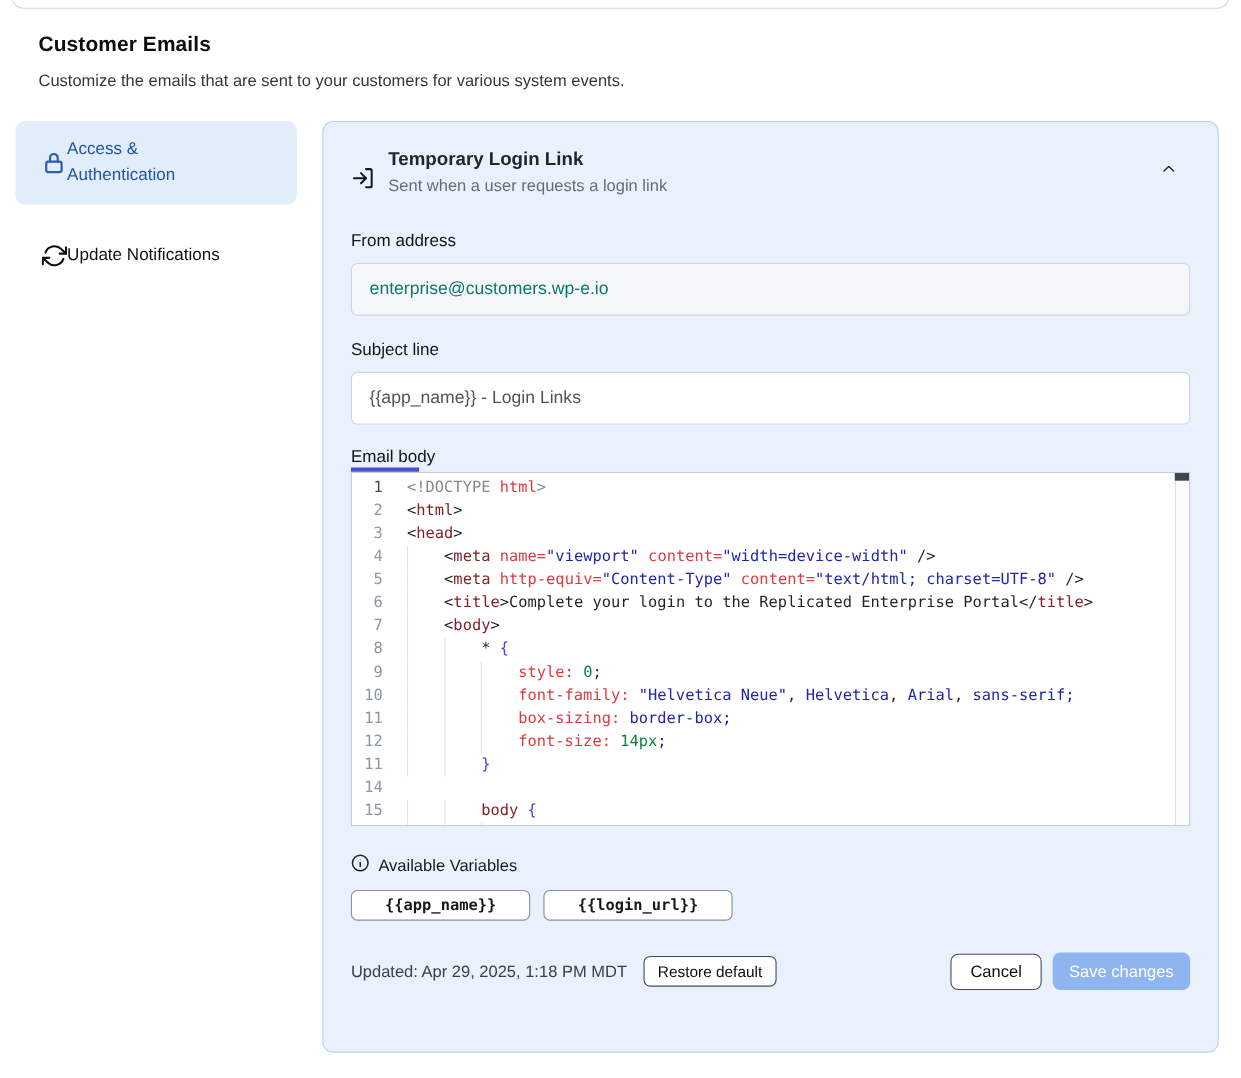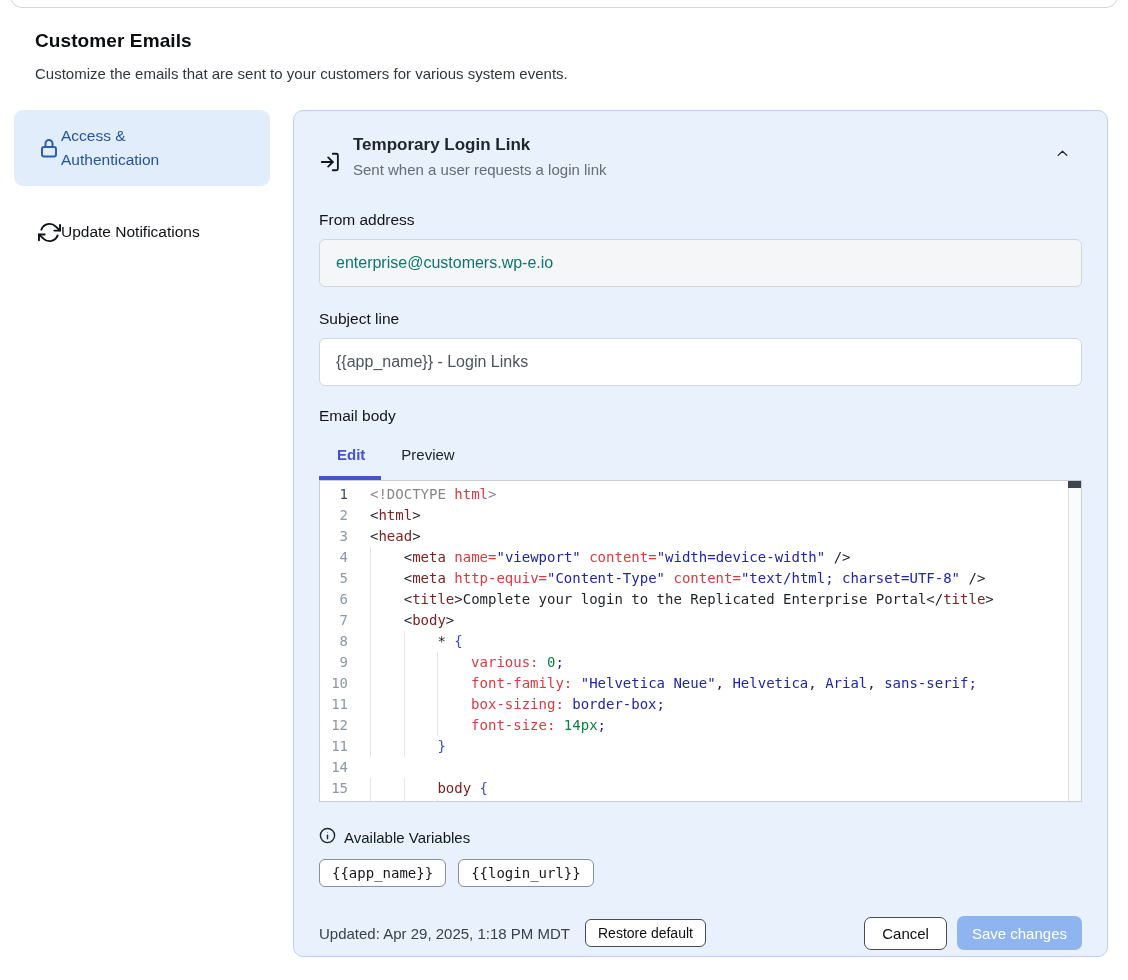--- a/index.html
+++ b/index.html
@@ -65,22 +65,22 @@
   .tk-num { color:#0d7f3f; }
   .tk-brace { color:#3b4bdb; }
   .tk-plain { color:#1f2328; }
   .vscroll { position:absolute; top:0; right:0; width:13px; height:100%;
     border-left:1px solid #dbdee2; background:#fbfbfc; }
   .vthumb { position:absolute; top:0; right:0; width:13px; height:7px; background:#40464f; cursor:grab; }
 
   .vars-row { display:flex; align-items:center; gap:8px; margin-top:25px; }
   .vars-label { font-size:15px; color:#14181d; }
   .chips { display:flex; gap:12px; margin-top:11px; }
-  .chip { background:#fff; border:1px solid #878f99; border-radius:6px; padding:5px 12px;
-    font-family:"DejaVu Sans Mono", monospace; font-size:14px; color:#16181b; cursor:pointer; }
+  .chip { background:#fff; border:1px solid #878f99; border-radius:6px; padding:5px 30px;
+    font-family:"DejaVu Sans Mono", monospace; font-size:14px; color:#16181b; cursor:pointer;font-weight:bold; }
 
   .footer { display:flex; align-items:center; margin-top:29px; }
   .updated { font-size:15px; color:#3a4049; }
   .btn { cursor:pointer; font-family:"Liberation Sans", sans-serif; }
   .btn-restore { margin-left:15px; background:#fff; border:1.5px solid #454c57; border-radius:6px;
     padding:5px 12px; font-size:14px; color:#0c0e11; }
   .spacer { flex:1; }
   .btn-cancel { background:#fff; border:1.5px solid #454c57; border-radius:7px;
     padding:7px 17px; font-size:15px; color:#0c0e11; }
   .btn-save { margin-left:10px; background:#8fb5f0; border:none; border-radius:7px;
@@ -143,37 +143,33 @@
   </div>
 
   <div class="field-label lbl-from">From address</div>
   <input class="text-input input-from" value="enterprise@customers.wp-e.io" style="">
 
   <div class="field-label lbl-subject">Subject line</div>
   <input class="text-input input-subject" value="{{app_name}} - Login Links" style="">
 
   <div class="field-label lbl-body">Email body</div>
 
-  <div class="tabs" id="tabs">
-      <span class="tab active">Edit</span>
-      <span class="tab">Preview</span>
-    </div>
   <div class="tab-underline"></div>
 
   <div class="editor">
     <div id="editor-lines">
         <div class="code-line"><span class="gutter cur">1</span><span class="code"><span class="tk-gray">&lt;!DOCTYPE </span><span class="tk-red">html</span><span class="tk-gray">&gt;</span></span></div>
         <div class="code-line"><span class="gutter">2</span><span class="code"><span class="tk-plain">&lt;</span><span class="tk-tag">html</span><span class="tk-plain">&gt;</span></span></div>
         <div class="code-line"><span class="gutter">3</span><span class="code"><span class="tk-plain">&lt;</span><span class="tk-tag">head</span><span class="tk-plain">&gt;</span></span></div>
         <div class="code-line"><span class="gutter">4</span><span class="code"><span class="ind"></span><span class="tk-plain">&lt;</span><span class="tk-tag">meta</span><span class="tk-plain"> </span><span class="tk-attr">name=</span><span class="tk-str">"viewport"</span><span class="tk-plain"> </span><span class="tk-attr">content=</span><span class="tk-str">"width=device-width"</span><span class="tk-plain"> /&gt;</span></span></div>
         <div class="code-line"><span class="gutter">5</span><span class="code"><span class="ind"></span><span class="tk-plain">&lt;</span><span class="tk-tag">meta</span><span class="tk-plain"> </span><span class="tk-attr">http-equiv=</span><span class="tk-str">"Content-Type"</span><span class="tk-plain"> </span><span class="tk-attr">content=</span><span class="tk-str">"text/html; charset=UTF-8"</span><span class="tk-plain"> /&gt;</span></span></div>
         <div class="code-line"><span class="gutter">6</span><span class="code"><span class="ind"></span><span class="tk-plain">&lt;</span><span class="tk-tag">title</span><span class="tk-plain">&gt;Complete your login to the Replicated Enterprise Portal&lt;/</span><span class="tk-tag">title</span><span class="tk-plain">&gt;</span></span></div>
         <div class="code-line"><span class="gutter">7</span><span class="code"><span class="ind"></span><span class="tk-plain">&lt;</span><span class="tk-tag">body</span><span class="tk-plain">&gt;</span></span></div>
         <div class="code-line"><span class="gutter">8</span><span class="code"><span class="ind"></span><span class="ind"></span><span class="tk-plain">* </span><span class="tk-brace">{</span></span></div>
-        <div class="code-line"><span class="gutter">9</span><span class="code"><span class="ind"></span><span class="ind"></span><span class="ind"></span><span class="tk-attr">various:</span><span class="tk-plain"> </span><span class="tk-num">0</span><span class="tk-str">;</span></span></div>
+        <div class="code-line"><span class="gutter">9</span><span class="code"><span class="ind"></span><span class="ind"></span><span class="ind"></span><span class="tk-attr">style:</span><span class="tk-plain"> </span><span class="tk-num">0</span><span class="tk-str">;</span></span></div>
         <div class="code-line"><span class="gutter">10</span><span class="code"><span class="ind"></span><span class="ind"></span><span class="ind"></span><span class="tk-attr">font-family:</span><span class="tk-plain"> </span><span class="tk-str">"Helvetica Neue"</span><span class="tk-plain">, </span><span class="tk-str">Helvetica</span><span class="tk-plain">, </span><span class="tk-str">Arial</span><span class="tk-plain">, </span><span class="tk-str">sans-serif</span><span class="tk-str">;</span></span></div>
         <div class="code-line"><span class="gutter">11</span><span class="code"><span class="ind"></span><span class="ind"></span><span class="ind"></span><span class="tk-attr">box-sizing:</span><span class="tk-plain"> </span><span class="tk-str">border-box</span><span class="tk-str">;</span></span></div>
         <div class="code-line"><span class="gutter">12</span><span class="code"><span class="ind"></span><span class="ind"></span><span class="ind"></span><span class="tk-attr">font-size:</span><span class="tk-plain"> </span><span class="tk-num">14px</span><span class="tk-str">;</span></span></div>
         <div class="code-line"><span class="gutter">11</span><span class="code"><span class="ind"></span><span class="ind"></span><span class="tk-brace">}</span></span></div>
         <div class="code-line"><span class="gutter">14</span><span class="code"></span></div>
         <div class="code-line"><span class="gutter">15</span><span class="code"><span class="ind"></span><span class="ind"></span><span class="tk-tag">body </span><span class="tk-brace">{</span></span></div>
         <div class="code-line"><span class="gutter">16</span><span class="code"><span class="ind"></span><span class="ind"></span><span class="ind"></span><span class="tk-attr">background-color:</span><span class="tk-plain"> </span><span class="tk-str">#f6f6f6</span><span class="tk-str">;</span></span></div>
       </div>
     <div class="vscroll">
       <div class="vthumb"></div>

